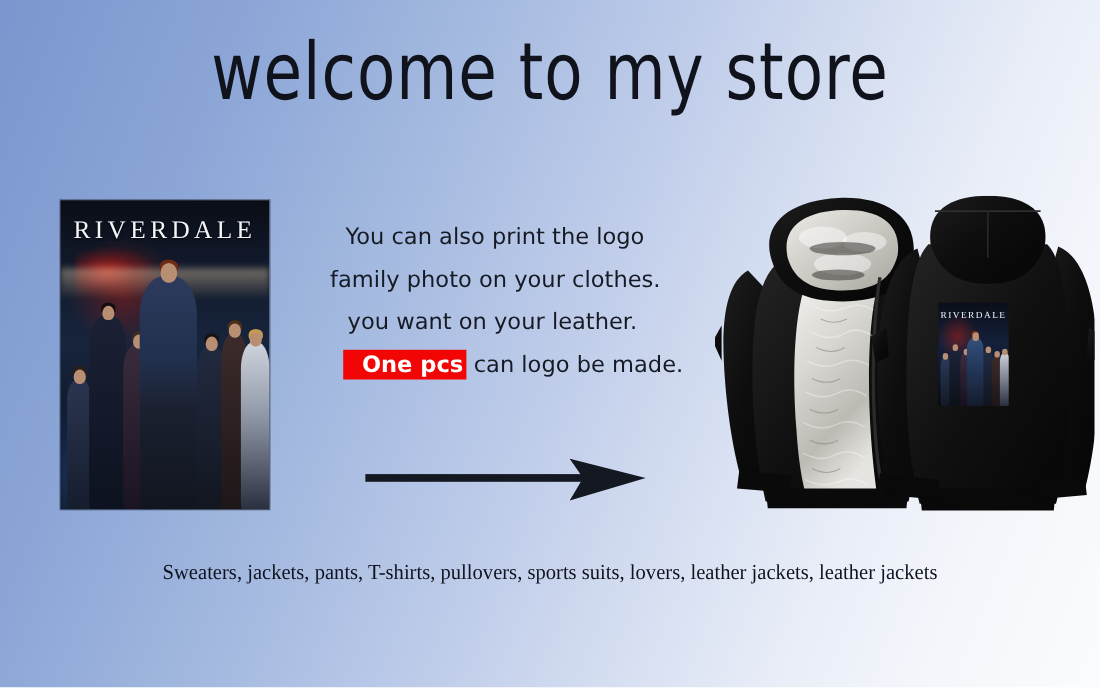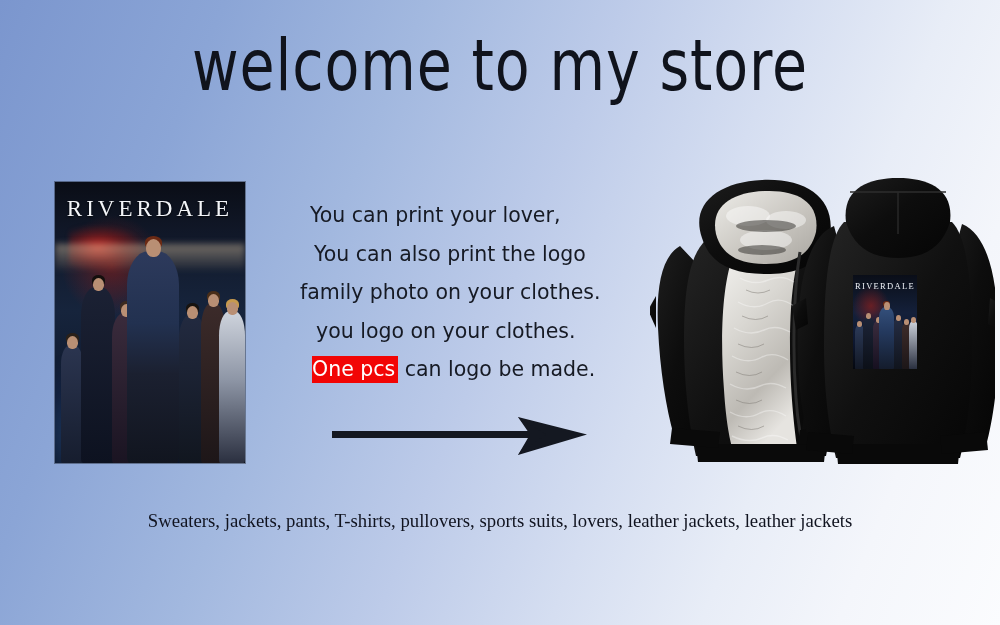--- a/index.html
+++ b/index.html
@@ -141,21 +141,22 @@
     white-space: nowrap;
   }
   #copy .line.c1 { padding-left: 10px; }
   #copy .line.c2 { padding-left: 0px; }
   #copy .line.c3 { padding-left: 14px; }
   #copy .line.c4 { padding-left: 16px; }
   #copy .line.c5 { padding-left: 12px; }
   .hl {
     background: #f20505;
     color: #ffffff;
-    padding: 1px 3px 2px 0;
+    padding: 1px 3px 2px 17px;
+    font-weight: bold;
   }
   
   #arrow {
     position: absolute;
     left: 332px;
     top: 414px;
     width: 255px;
     height: 44px;
   }
   
@@ -263,24 +264,23 @@
     </div>
     <div class="fig" style="left:164px; width:26px; height:152px; background:linear-gradient(180deg,#cfd4dd 0%,#8e96a6 45%,#2b3040 100%);">
       <span class="hair" style="background:#c79a4e;"></span>
       <span class="head"></span>
     </div>
 
     <div class="poster-title">RIVERDALE</div>
   </div>
 
   <div id="copy">
-    <div class="line c1">You can print your lover,</div>
     <div class="line c3">You can also print the logo</div>
     <div class="line c2">family photo on your clothes.</div>
-    <div class="line c4">you logo on your clothes.</div>
+    <div class="line c4">you want on your leather.</div>
     <div class="line c5"><span class="hl">One pcs</span><span> can logo be made.</span></div>
   </div>
 
   <svg id="arrow" viewBox="0 0 255 44">
     <rect x="0" y="17" width="205" height="7" fill="#141821"></rect>
     <path d="M186 3 L255 20.5 L186 41 L200 20.5 Z" fill="#141821"></path>
     <path d="M186 3 L214 20.5 L186 41 L198 20.5 Z" fill="#141821"></path>
   </svg>
 
   <svg id="hoodies" viewBox="0 0 345 300">

